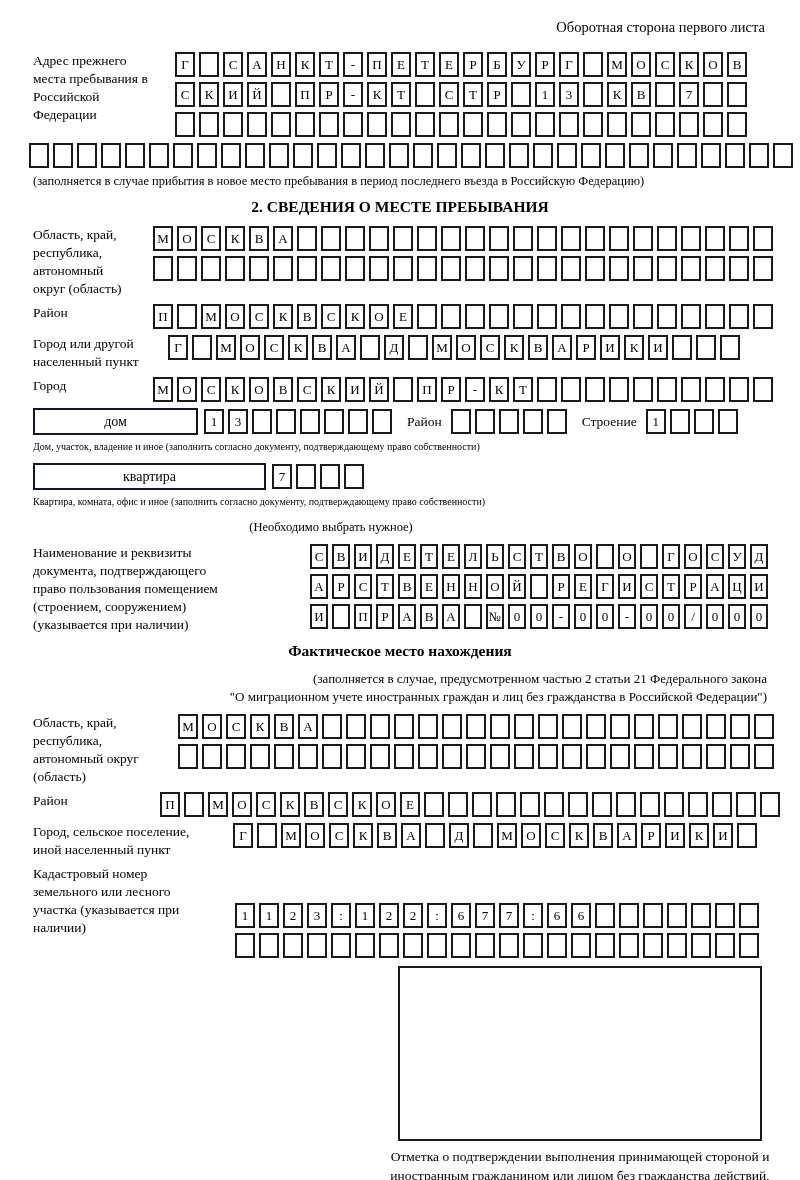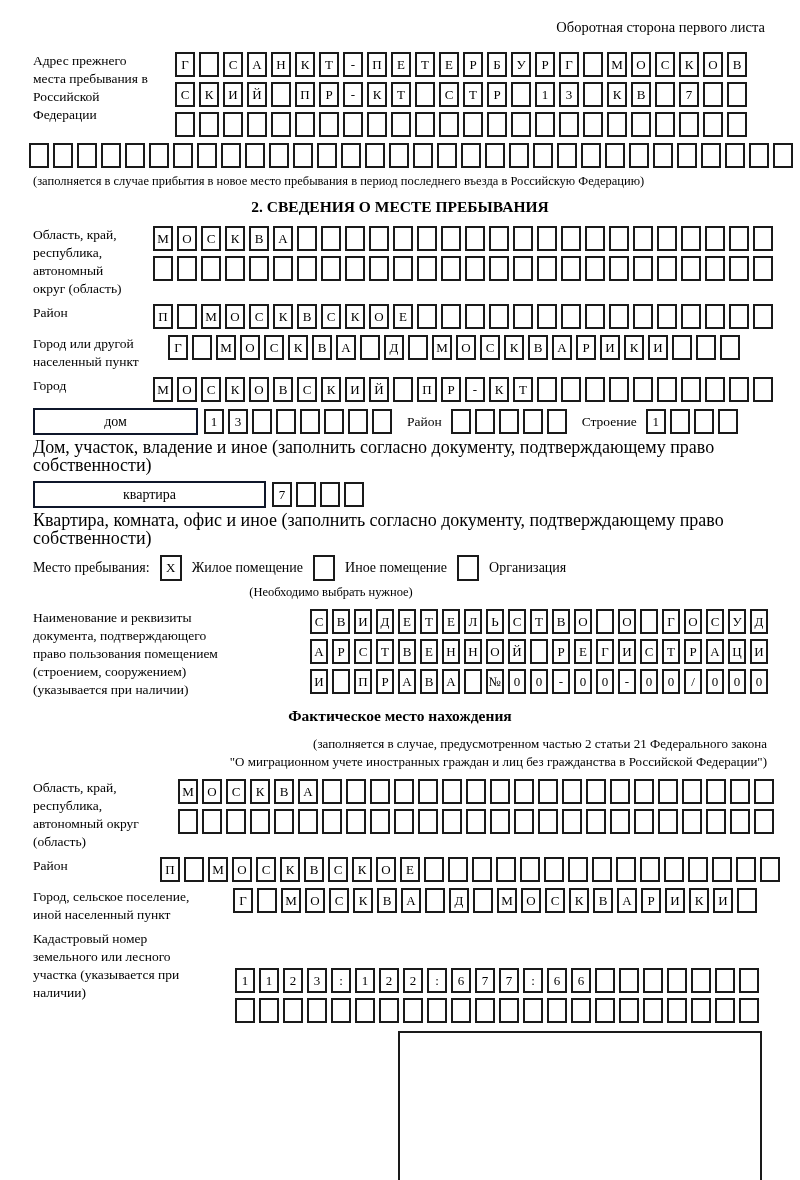--- a/index.html
+++ b/index.html
@@ -18,21 +18,21 @@
   .cellrow{display:flex; gap:4px; flex-wrap:nowrap;}
   .cell{
     flex:0 0 auto; width:20px; height:25px; box-sizing:border-box;
     border:2px solid #1a1a1a; background:#fff;
     display:flex; align-items:center; justify-content:center;
     font-size:13px; font-family:inherit;
   }
   .sm .cell{width:18px;}
   .fullrow{margin:5px 0 4px -4px;}
   .note-c{text-align:left; font-size:12.5px; margin:2px 0 6px 0;}
-  .note-l{font-size:18px; margin:3px 0 7px 0;}
+  .note-l{font-size:10px; margin:3px 0 7px 0;}
   .h-bold{text-align:center; font-weight:bold; font-size:15.5px; margin:8px 0 10px 0;}
   .namedbox{
     box-sizing:border-box; border:2px solid #0f172a; height:27px;
     display:flex; align-items:center; justify-content:center; font-size:14px;
   }
   .w165{width:165px;} .w197{width:233px;}
   .houserow{display:flex; align-items:center; gap:6px; margin:4px 0 2px 0;}
   .inline-label{margin:0 3px 0 9px; font-size:13.5px;}
   .stayrow{display:flex; align-items:center; gap:10px; margin:8px 0 2px 0; font-size:14px;}
   .cb{width:22px; height:26px;}
@@ -364,35 +364,20 @@
     <div class="namedbox w197">квартира</div>
     <div class="cellrow">
         <span class="cell">7</span>
         <span class="cell"></span>
         <span class="cell"></span>
         <span class="cell"></span>
       </div>
   </div>
   <div class="note-l">Квартира, комната, офис и иное (заполнить согласно документу, подтверждающему право собственности)</div>
 
-  <div class="stayrow">
-    <span>Место пребывания:</span>
-    <span class="opt">
-      <span class="cell cb">X</span>
-      <span>Жилое помещение</span>
-    </span>
-    <span class="opt">
-      <span class="cell cb"></span>
-      <span>Иное помещение</span>
-    </span>
-    <span class="opt">
-      <span class="cell cb"></span>
-      <span>Организация</span>
-    </span>
-  </div>
   <div class="note-choose">(Необходимо выбрать нужное)</div>
 
   <div class="field">
     <div class="label doc-label">Наименование и реквизиты документа, подтверждающего право пользования помещением (строением, сооружением) (указывается при наличии)</div>
     <div class="rows sm">
       <div class="cellrow">
           <span class="cell">С</span>
           <span class="cell">В</span>
           <span class="cell">И</span>
           <span class="cell">Д</span>

